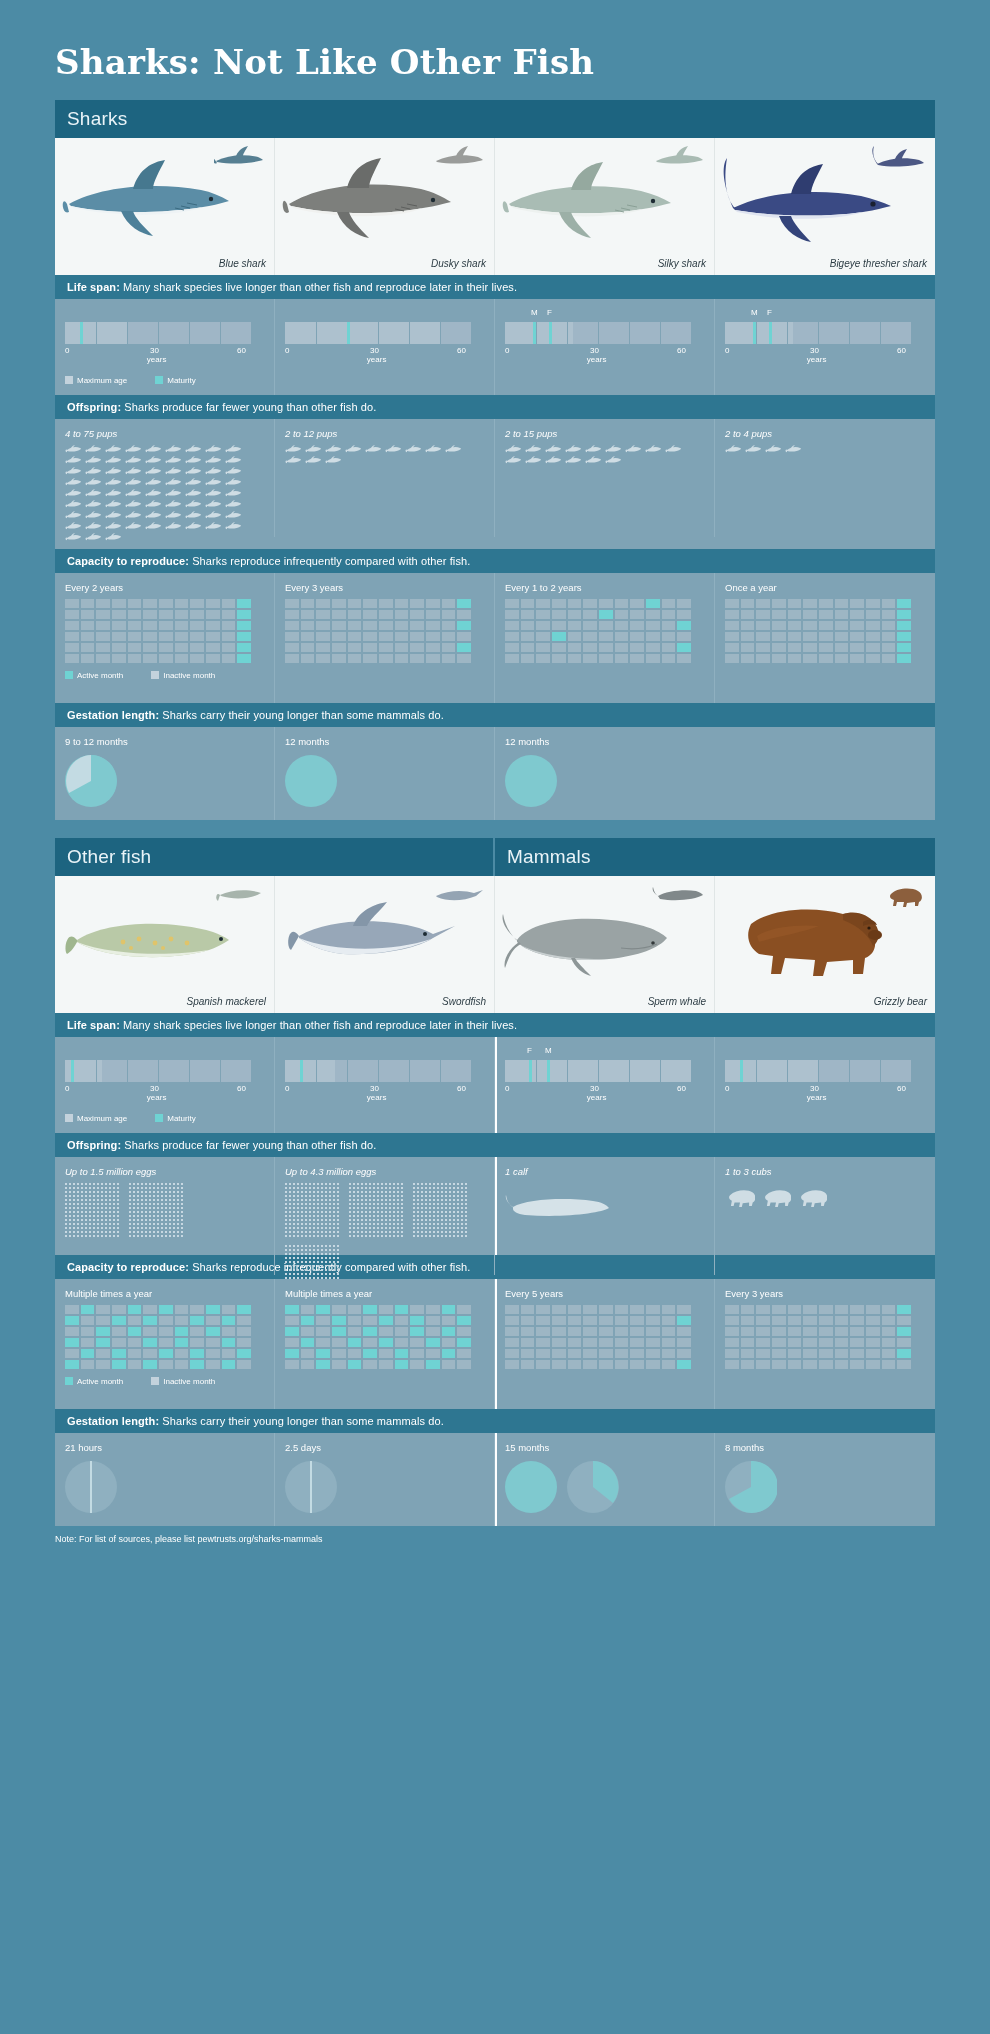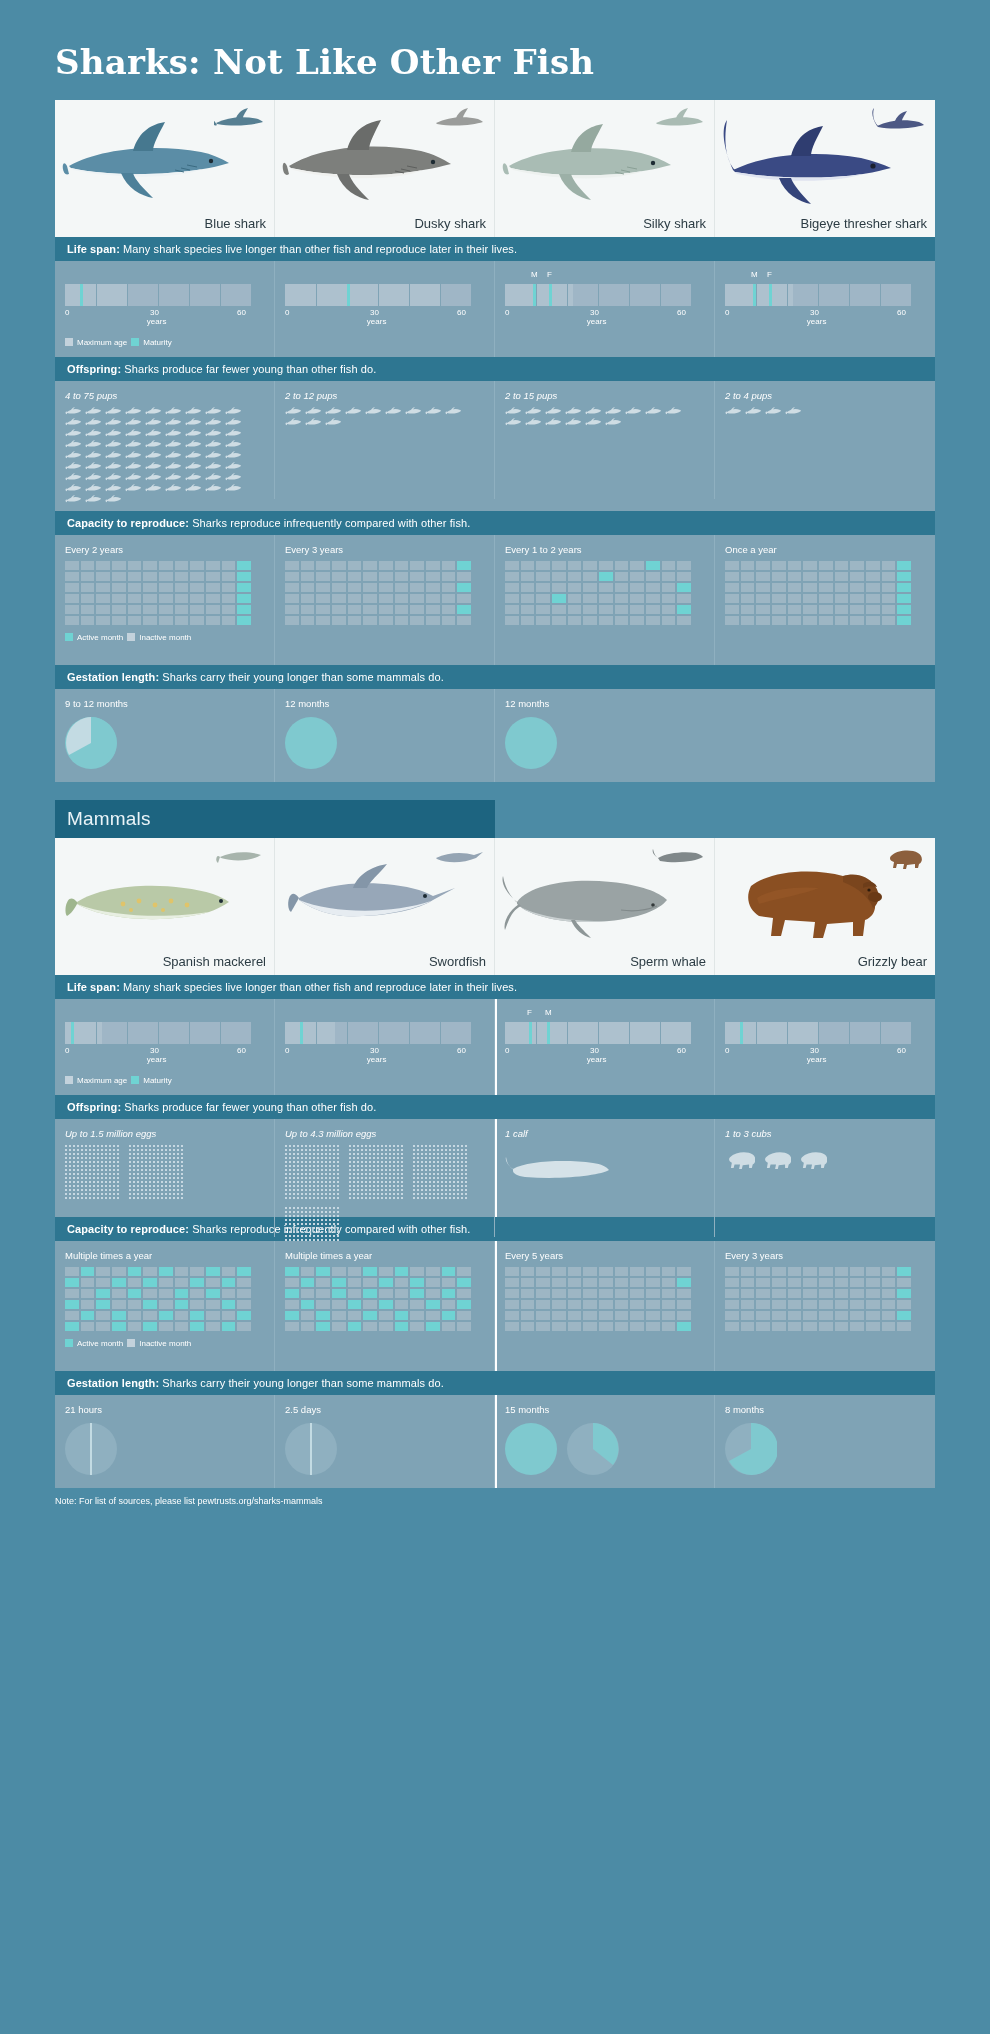--- a/index.html
+++ b/index.html
@@ -49,21 +49,21 @@
   
   .photostrip { display:flex; background:#f2f5f5; }
   .photocell {
     width:220px; height:137px; position:relative;
     background:#f4f7f7;
     border-right:1px solid #e0e6e6;
   }
   .photocell:last-child { border-right:none; }
   .photocell .label {
     position:absolute; right:8px; bottom:6px;
-    font-size:13px; color:#2c3c44;
+    font-size:10px; color:#2c3c44;font-style:italic;
   }
   .mini { position:absolute; right:10px; top:8px; opacity:.85; }
 
   
   .datarow { display:flex; background:#7fa3b5; }
   .dcell {
     width:220px; position:relative;
     padding:9px 10px 10px 10px;
     border-right:1px solid #8fb0c0;
   }
@@ -74,21 +74,21 @@
   .lifespan { height:96px; }
   .lsbar { position:relative; height:22px; width:186px; margin-top:14px; }
   .lsseg { position:absolute; top:0; height:22px; background:#9fb6c6; }
   .lsfill { position:absolute; top:0; height:22px; background:#adc1ce; }
   .lstick { position:absolute; top:0; width:1px; height:22px; background:#7fa3b5; }
   .lsmat { position:absolute; top:0; width:3px; height:22px; background:#6fd3d3; }
   .axis { position:relative; width:186px; height:24px; font-size:8px; color:#ffffff; margin-top:2px; }
   .axis span { position:absolute; top:0; }
   .axis .yr { position:absolute; top:9px; left:44%; font-size:8px; }
   .mflab { position:absolute; font-size:8px; color:#ffffff; top:-2px;}
-  .legend { display:flex; gap:4px; font-size:8px; align-items:center; margin-top:6px; color:#ffffff;}
+  .legend { display:flex; gap:28px; font-size:8px; align-items:center; margin-top:6px; color:#ffffff;}
   .legend i { width:8px; height:8px; display:inline-block; margin-right:4px; vertical-align:-1px; }
   .sw-max { background:#c3d2dc; }
   .sw-mat { background:#6fd3d3; }
   .sw-act { background:#6fd3d3; }
   .sw-inact { background:#c3d2dc; }
 
   
   .offrow .dcell { height:118px;font-style:italic; }
   .fishgrid { display:flex; flex-wrap:wrap; gap:2px 3px; width:190px; }
   .dotgrid { display:flex; flex-wrap:wrap; gap:2px; }
@@ -112,20 +112,21 @@
 </style>
 </head>
 <body>
 
 <div class="page">
 
   <h1 class="title">Sharks: Not Like Other Fish</h1>
 
   <div class="panel">
 
+    <div class="group-head">Sharks</div>
 
     <div class="photostrip">
 
       <div class="photocell">
         <svg width="175" height="95" viewBox="0 0 175 95" style="position:absolute;left:6px;top:18px">
           <path d="M8 48 C40 30 95 26 140 34 C150 36 160 40 168 45 C158 48 150 50 142 51 C100 58 45 58 10 50 Z" fill="#5b8da6"></path>
           <path d="M10 50 C45 58 100 58 142 51 C120 60 60 62 12 52 Z" fill="#eef3f5"></path>
           <path d="M72 33 C78 12 92 6 104 4 C98 16 92 26 92 33 Z" fill="#46788f"></path>
           <path d="M6 48 C0 38 0 60 8 56 Z" fill="#5b8da6"></path>
           <path d="M60 55 C66 70 80 78 92 80 C82 70 74 62 72 55 Z" fill="#4d8099"></path>
@@ -1181,20 +1182,21 @@
         </div>
       </div>
     </div>
   </div>
 
   <div class="spacer"></div>
 
   <div class="panel" style="position:relative">
 
     <div class="row">
+      <div class="group-head" style="width:440px;border-right:2px solid #4c8ba5">Other fish</div>
       <div class="group-head" style="width:440px">Mammals</div>
     </div>
 
     <div class="photostrip">
       <div class="photocell">
         <svg width="175" height="85" viewBox="0 0 175 85" style="position:absolute;left:8px;top:22px">
           <path d="M14 42 C45 22 110 22 150 34 C156 36 162 39 166 42 C160 46 152 50 146 52 C108 63 45 62 14 44 Z" fill="#b9c9a7"></path>
           <path d="M14 44 C45 62 108 63 146 52 C110 58 50 58 14 44 Z" fill="#e8efe2"></path>
           <path d="M14 42 C4 30 0 52 4 56 C8 54 12 48 14 44 Z" fill="#9fb68e"></path>
           <circle cx="158" cy="41" r="2" fill="#1d2b33"></circle>

